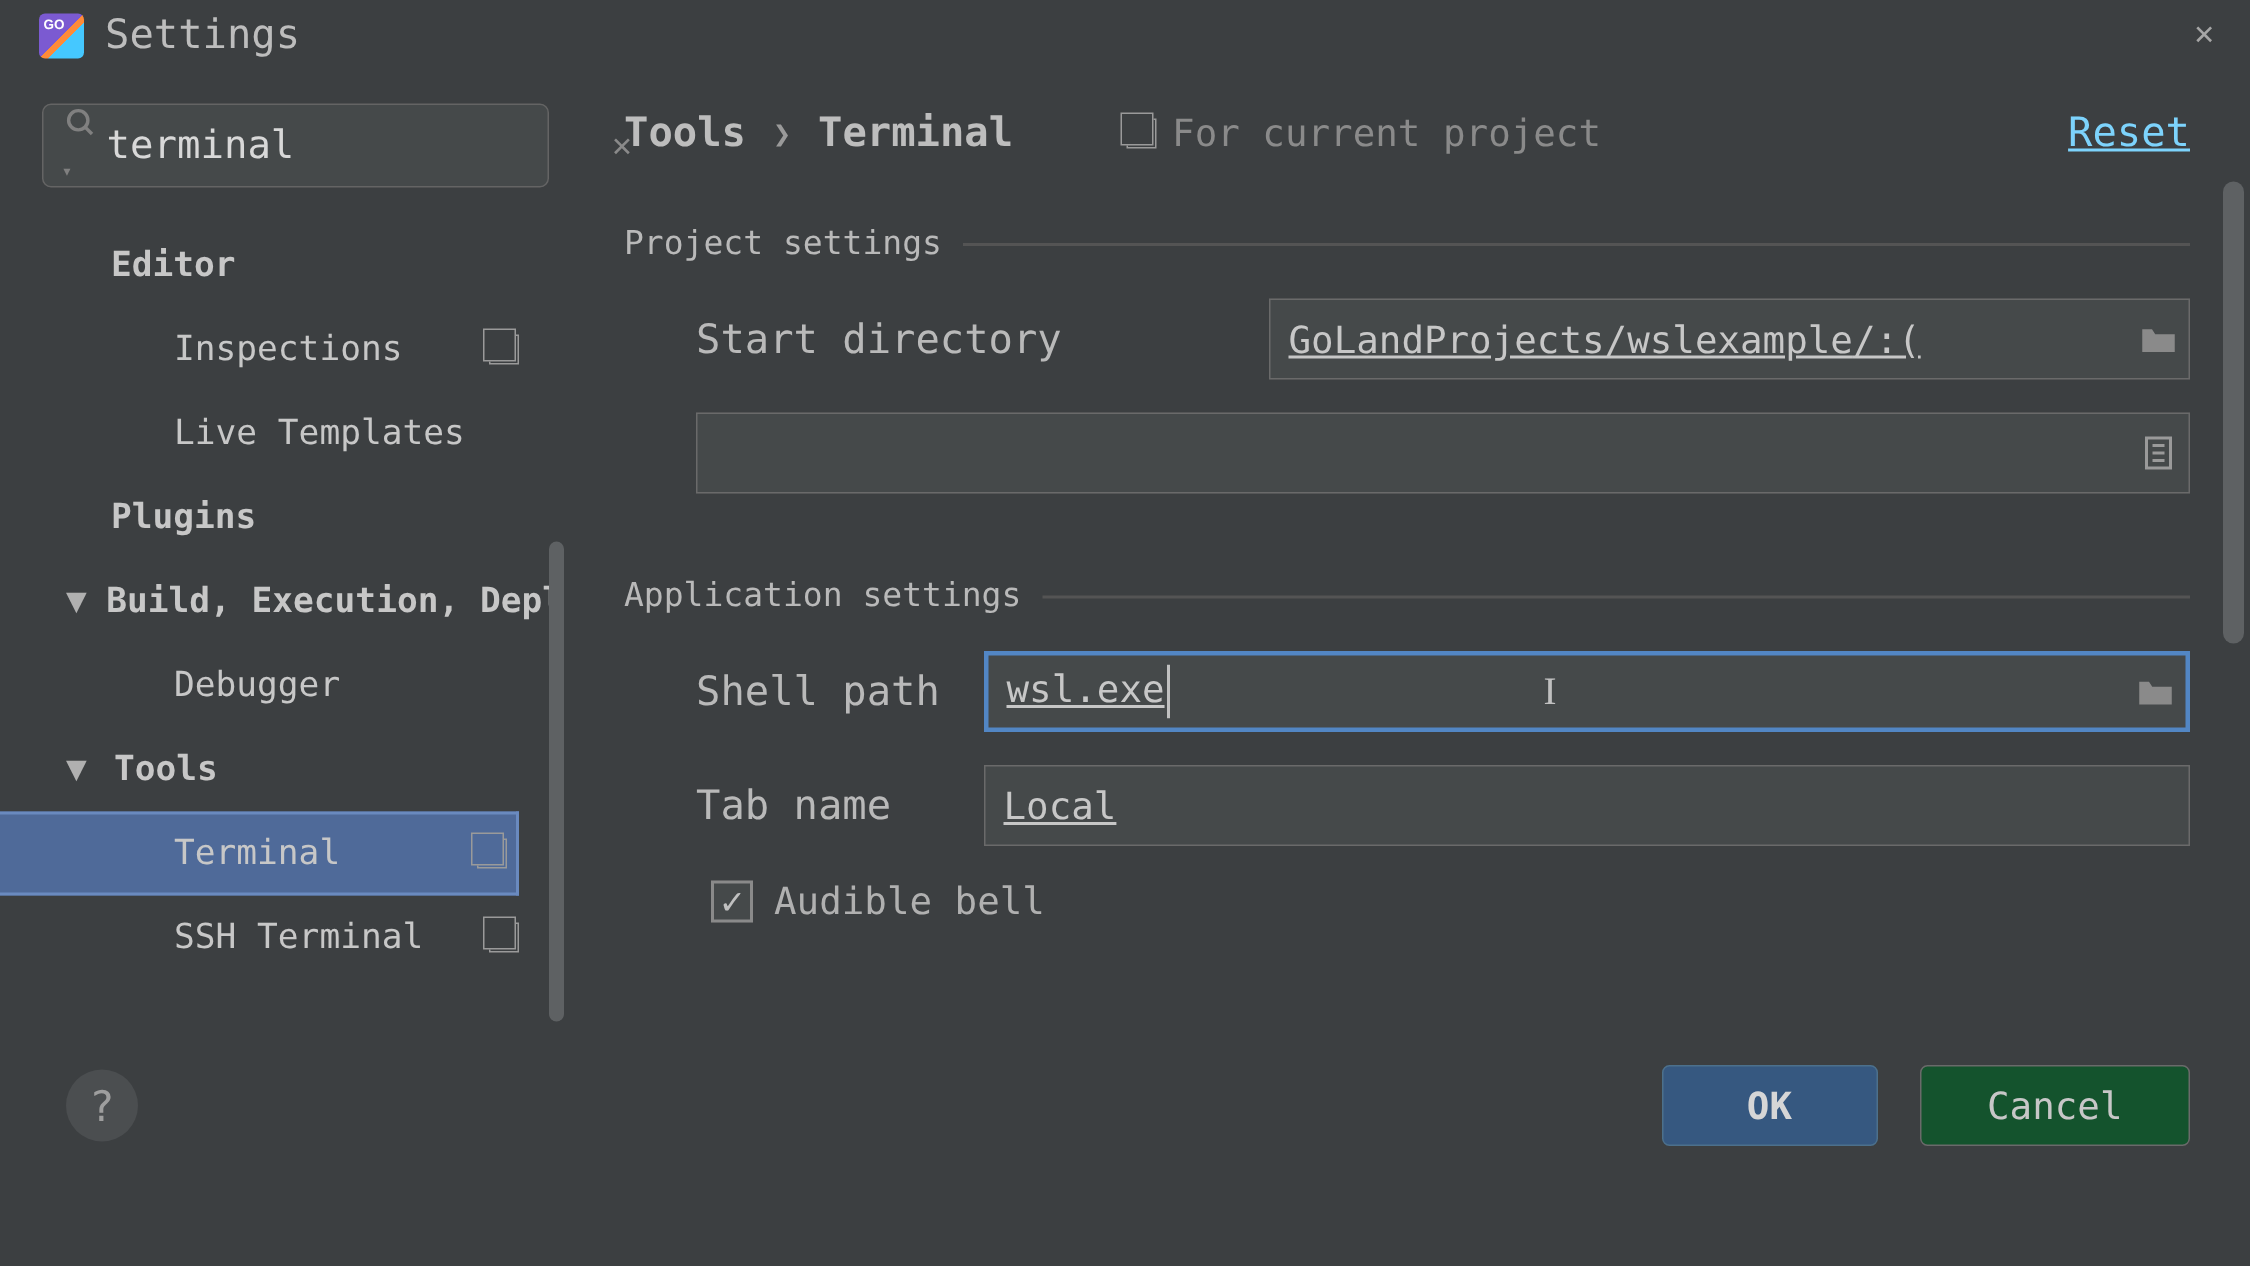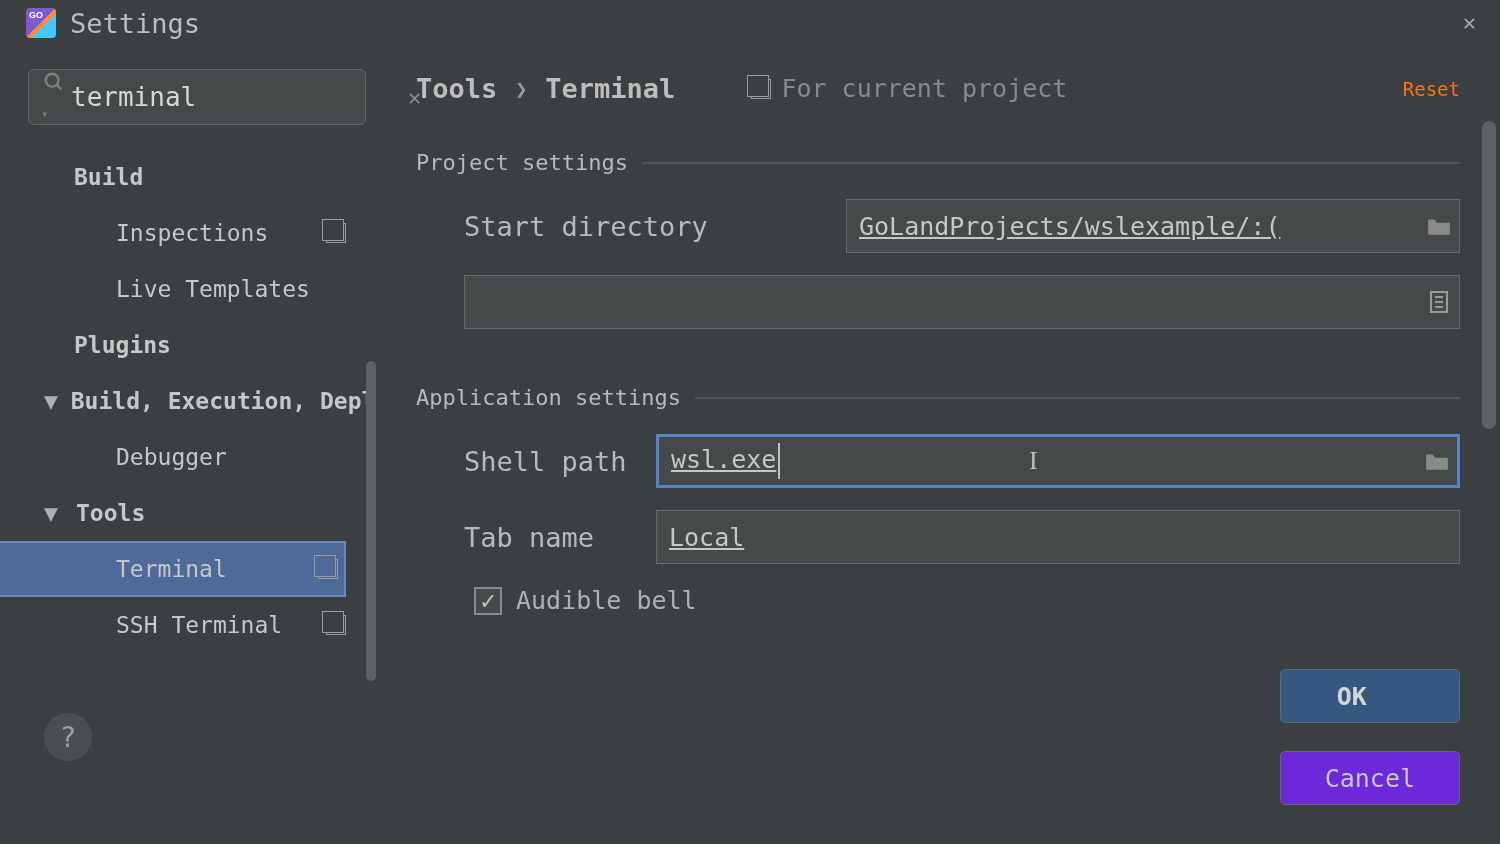--- a/index.html
+++ b/index.html
@@ -8,20 +8,21 @@
   font-family: "DejaVu Sans Mono", "Consolas", monospace;
   font-size: 23px;
   color: #bbbbbb;
   width: 1500px;
   height: 844px;
   overflow: hidden;
   position: relative;
 }
 .titlebar {
   display: flex;
+  align-items: center;
   padding: 8px 14px 10px 26px;
   position: relative;
 }
 .app-icon {
   width: 30px;
   height: 30px;
   margin-right: 14px;
   background: linear-gradient(135deg, #7b5ad1 0%, #7b5ad1 50%, #ff8b38 50%, #ff8b38 60%, #45c8ff 60%);
   border-radius: 4px;
   position: relative;
@@ -136,21 +137,21 @@
   position: relative;
 }
 .header {
   display: flex;
   align-items: center;
   margin-bottom: 46px;
 }
 .crumb { font-size: 27px; font-weight: bold; color: #bdbdbd; }
 .crumb-sep { margin: 0 18px; color: #9a9a9a; font-size: 20px; }
 .fcp { color: #8a8a8a; font-size: 25px; margin-left: 70px; display: flex; align-items: center; gap: 10px; }
-.reset { color: #f97316; font-size: 19px; margin-left: auto; cursor: pointer; }
+.reset { color: #7dd3fc; font-size: 27px; margin-left: auto; cursor: pointer; text-decoration: underline; }
 .section-title {
   color: #b9b9b9;
   font-size: 22px;
   display: flex;
   align-items: center;
   margin-bottom: 24px;
 }
 .section-title::after {
   content: "";
   flex: 1;
@@ -250,27 +251,27 @@
   width: 48px; height: 48px;
   border-radius: 50%;
   background: #4b4e50;
   color: #9e9e9e;
   display: flex;
   align-items: center;
   justify-content: center;
   font-size: 28px;
   cursor: pointer;
 }
-.btns { margin-left: auto; display: flex; gap: 28px; flex-direction: column; }
+.btns { margin-left: auto; display: flex; gap: 28px; }
 .btn {
   height: 54px;
   padding: 0 44px;
   border: 1.5px solid #6a6a6a;
   border-radius: 5px;
-  background: #6d28d9;
+  background: #14532d;
   color: #c7c7c7;
   font-family: inherit;
   font-size: 25px;
   cursor: pointer;
   display: flex;
   align-items: center;
 }
 .btn.primary {
   background: #365880;
   border-color: #4c708c;
@@ -297,21 +298,21 @@
             <circle cx="10" cy="10" r="7"></circle>
             <line x1="20" y1="20" x2="15" y2="15"></line>
           </svg>
         <span style="font-size:12px;margin-left:-2px">▾</span>
       </span>
       <input class="search-input" value="terminal" style="">
       <span class="search-clear">✕</span>
     </div>
     <div class="tree">
       <div class="tree-item lvl0">
-          <span>Build</span>
+          <span>Editor</span>
         </div>
       <div class="tree-item lvl1">
           <span style="overflow:hidden">Inspections</span>
           <span class="proj-badge" style="margin-left:auto;margin-right:20px"></span>
         </div>
       <div class="tree-item lvl1">
           <span style="overflow:hidden">Live Templates</span>
         </div>
       <div class="tree-item lvl0">
           <span>Plugins</span>

